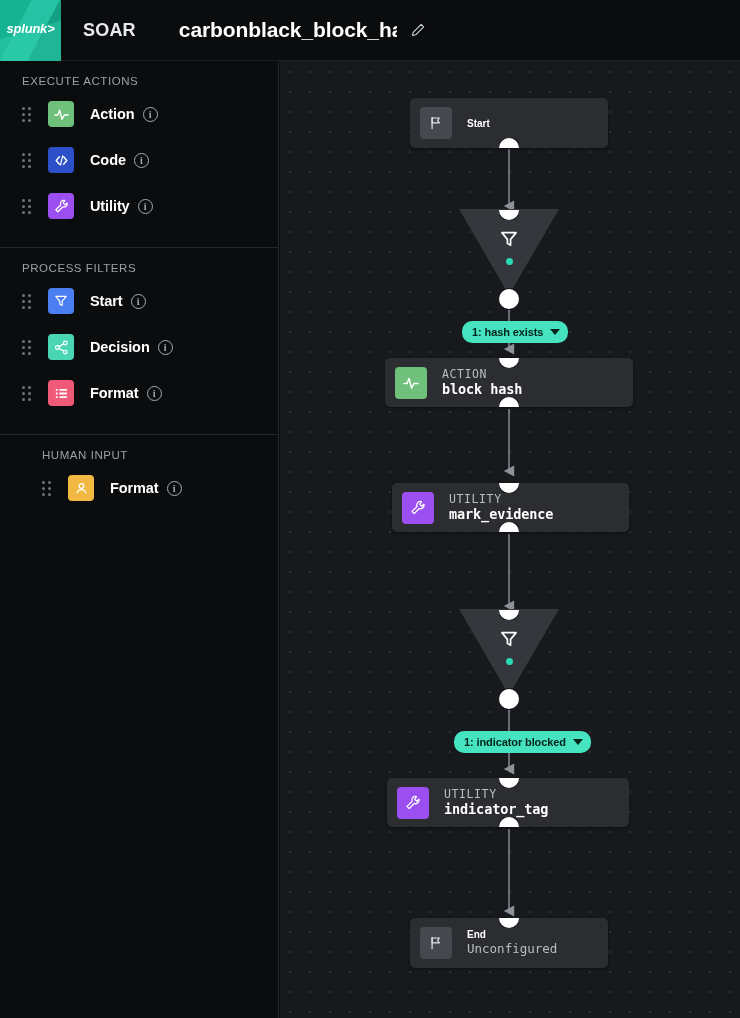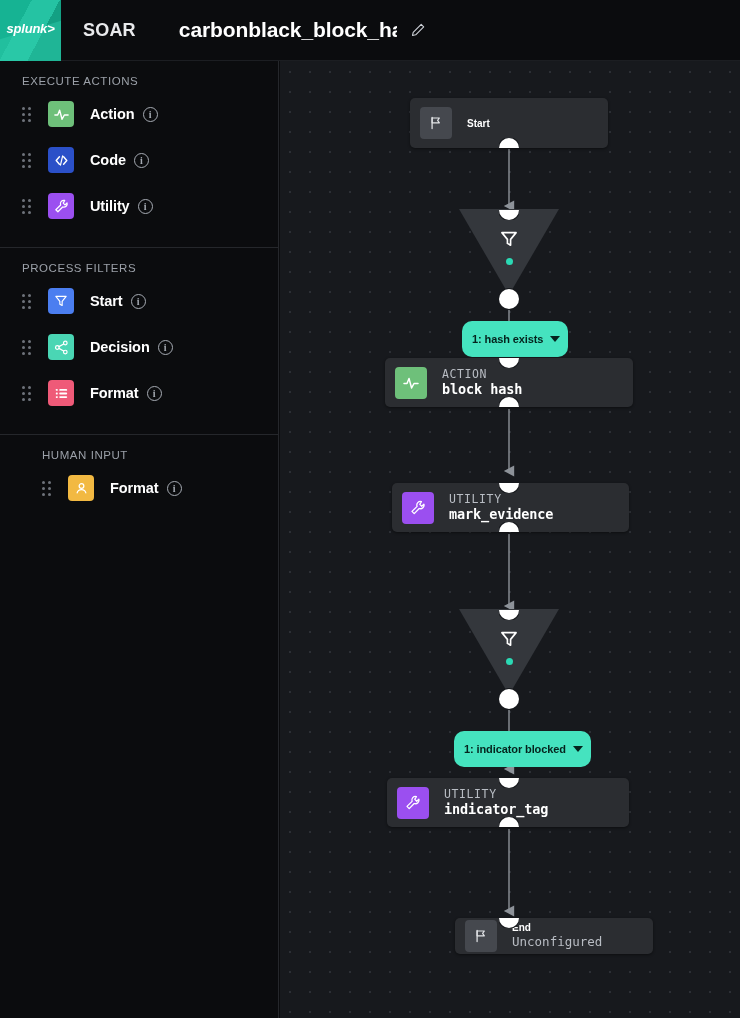--- a/index.html
+++ b/index.html
@@ -294,21 +294,21 @@
     position: absolute;
     width: 20px; height: 20px;
     border-radius: 50%;
     background: #ffffff;
     box-shadow: 0 0 0 1px #17191d;
   }
 
   
   .pill {
     position: absolute;
-    height: 36px;
+    height: 22px;
     background: #45e3bf;
     border-radius: 10px;
     display: flex;
     align-items: center;
     padding: 0 8px 0 10px;
     cursor: pointer;
     white-space: nowrap;
   }
   .pill-text {
     color: #05231d;
@@ -615,21 +615,21 @@
         <div class="block-text">
           <div class="block-kind">UTILITY</div>
           <div class="block-name">indicator_tag</div>
         </div>
       </div>
       <div class="port" style="left:112px; top:-10px; clip-path: inset(50% 0 0 0);"></div>
       <div class="port" style="left:112px; top:39px; clip-path: inset(0 0 50% 0);"></div>
     </div>
 
     <div class="node" style="left:130px; top:857px;">
-      <div class="block terminal" style="width:198px;height:36px;margin-left:45px;">
+      <div class="block terminal" style="width:198px;height:50px;">
         <div class="block-icon flag">
           <svg width="16" height="16" viewBox="0 0 18 18" fill="none">
             <path d="M4.6 2.8v12.4" stroke="#e3e5e8" stroke-width="1.4" stroke-linecap="round"></path>
             <path d="M4.6 3.4h8.2l-2 2.7 2 2.7H4.6z" stroke="#e3e5e8" stroke-width="1.3" stroke-linejoin="round" fill="none"></path>
           </svg>
         </div>
         <div class="block-text">
           <div class="block-title-sans">End</div>
           <div class="block-sub">Unconfigured</div>
         </div>

